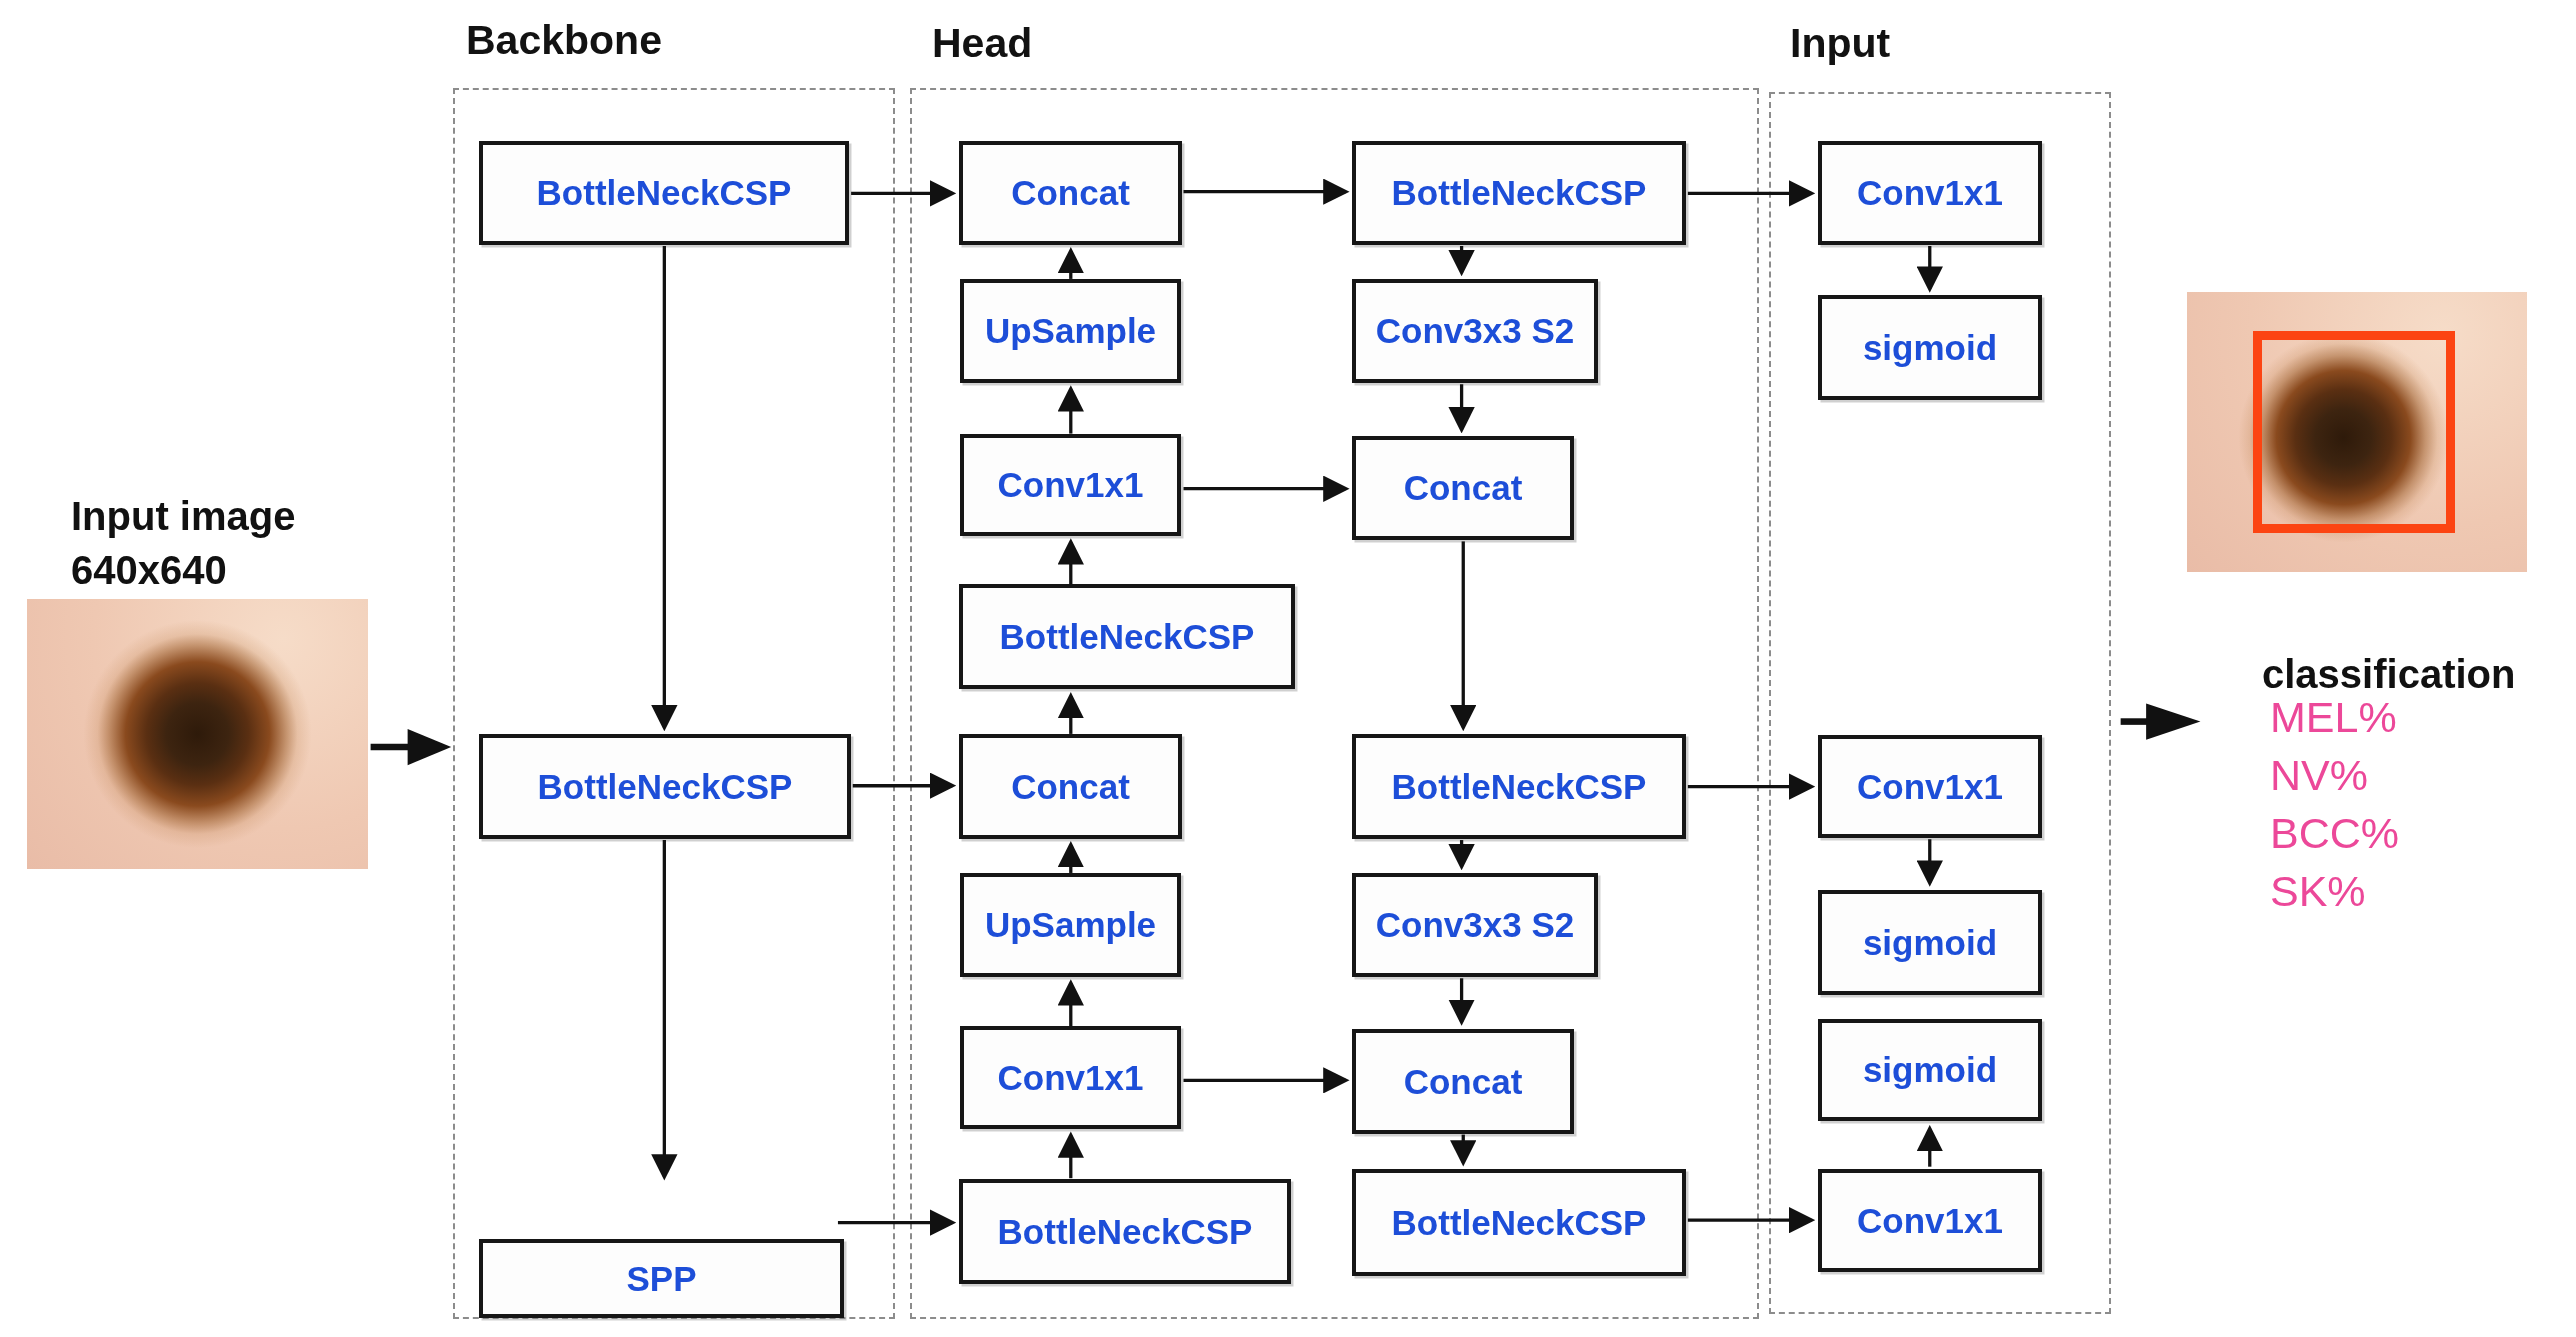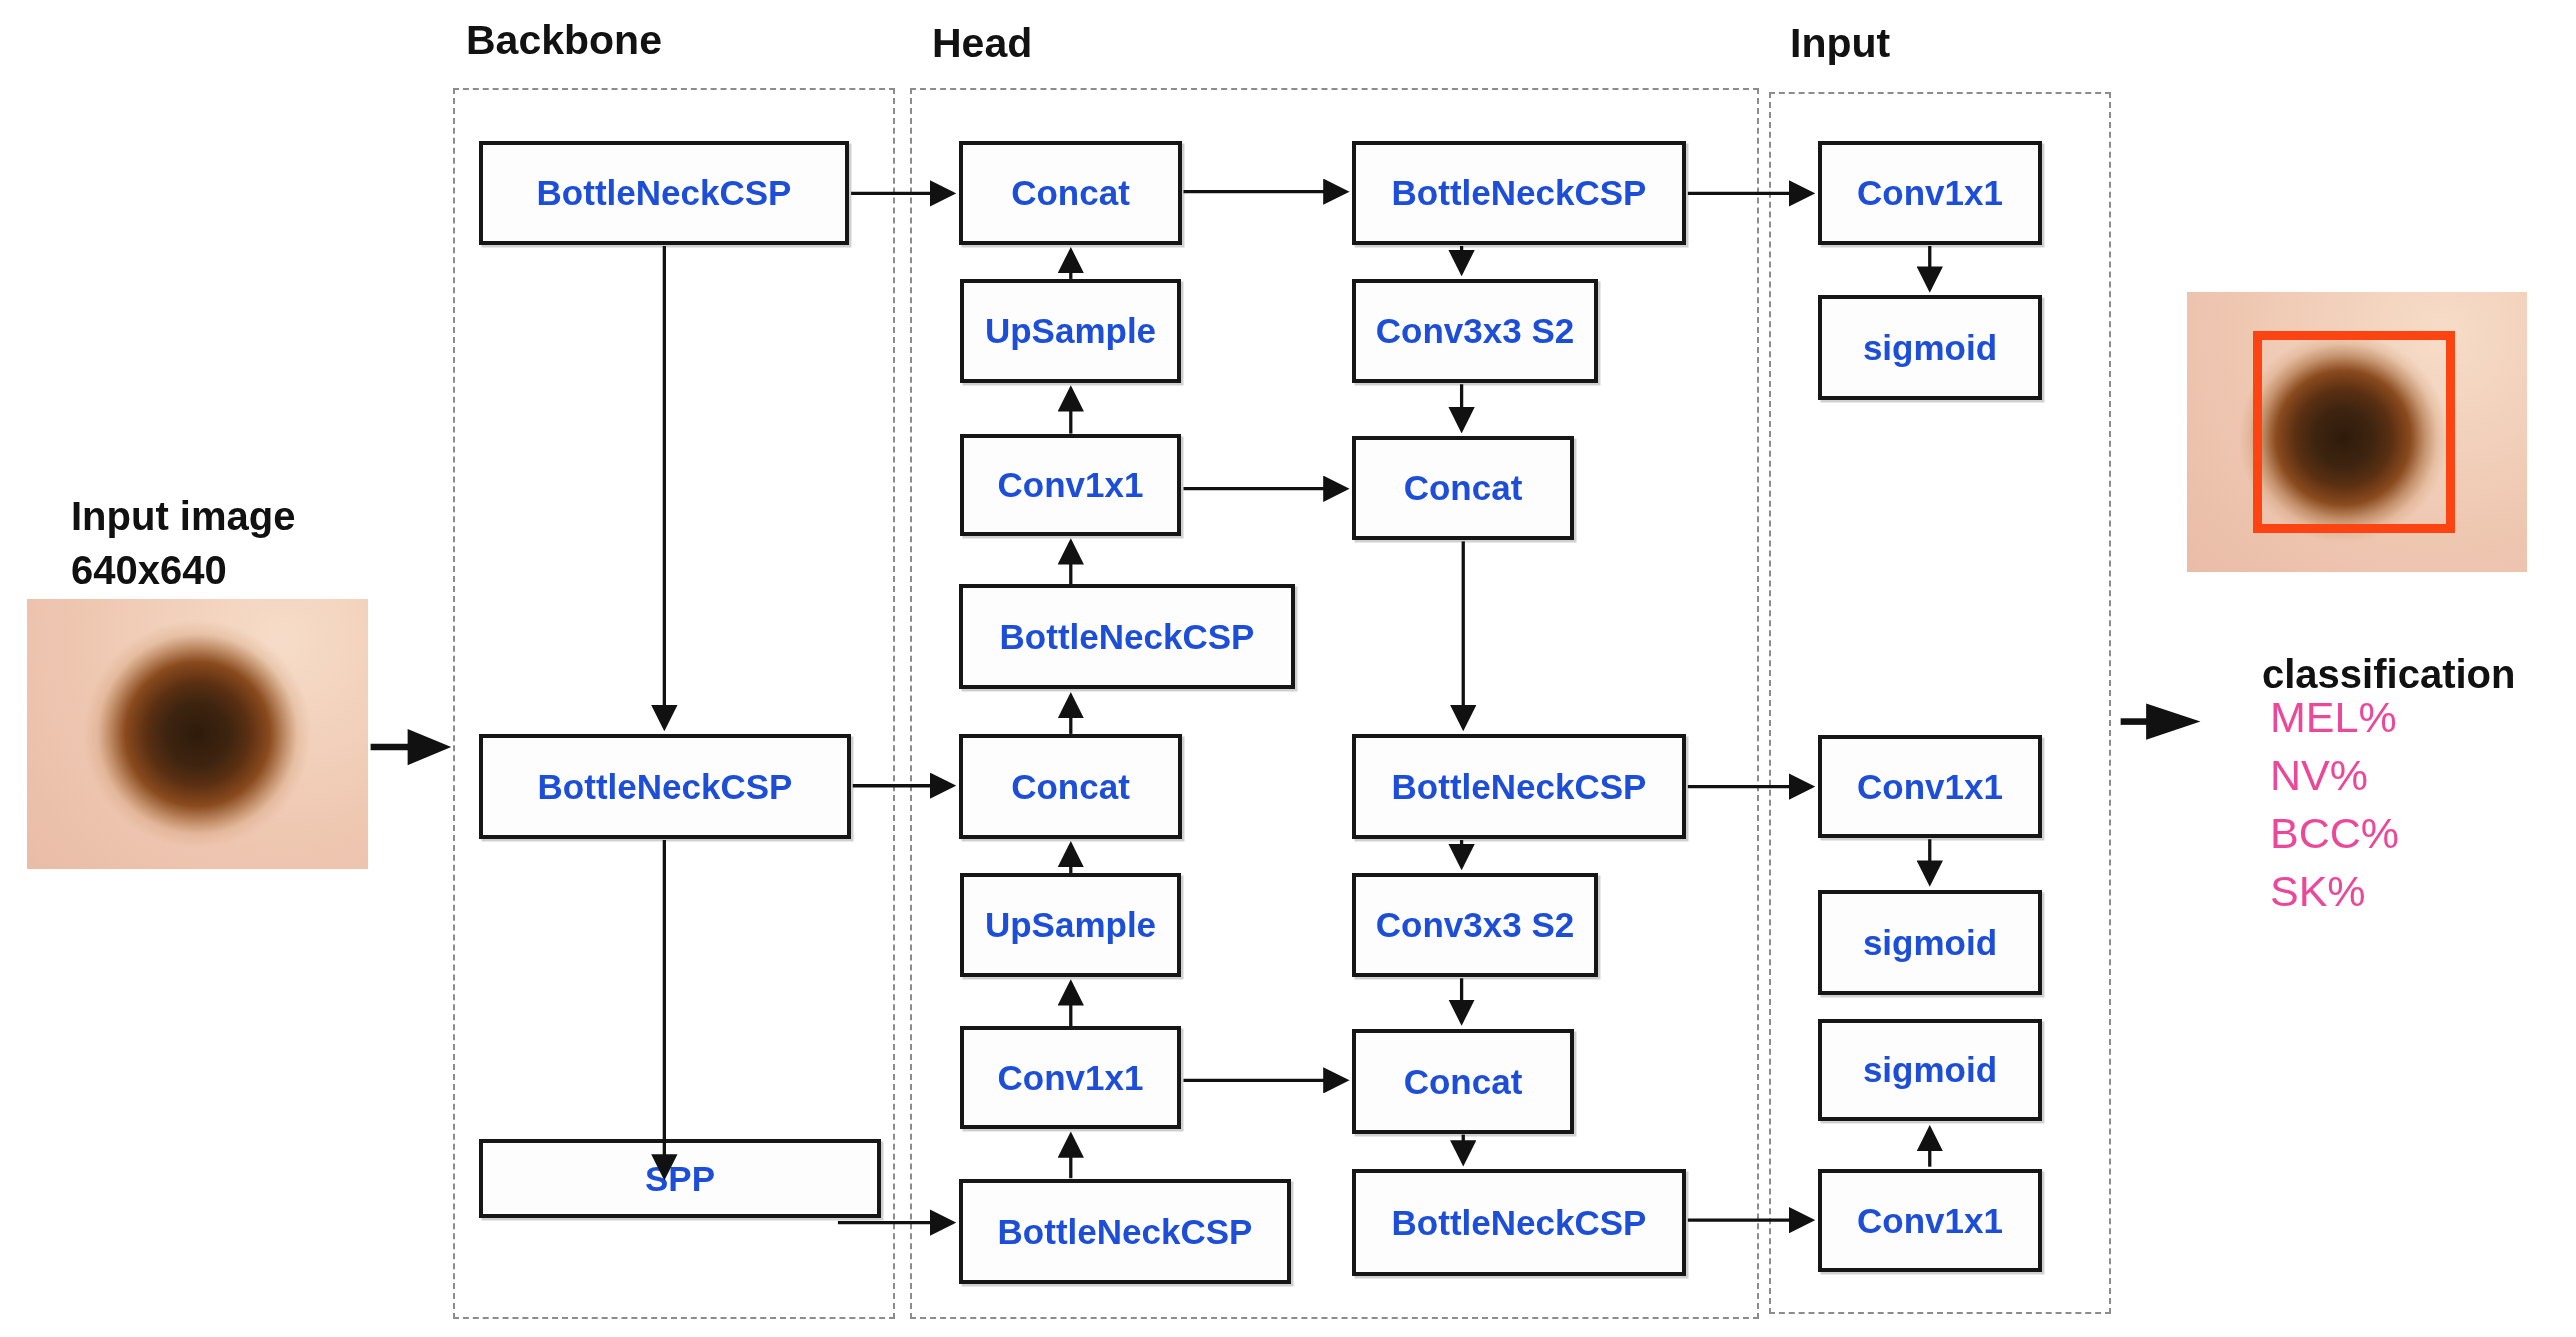--- a/index.html
+++ b/index.html
@@ -114,21 +114,21 @@
   <div class="classification-title">classification</div>
   <div class="class-list">
     <div>MEL%</div>
     <div>NV%</div>
     <div>BCC%</div>
     <div>SK%</div>
   </div>
 
   <div class="node" style="left:479px;top:141px;width:370px;height:104px;">BottleNeckCSP</div>
   <div class="node" style="left:479px;top:734px;width:372px;height:105px;">BottleNeckCSP</div>
-  <div class="node" style="left:479px;top:1139px;width:402px;height:79px;">SPP</div>
+  <div class="node" style="left:479px;top:1239px;width:365px;height:79px;">SPP</div>
 
   <div class="node" style="left:959px;top:141px;width:223px;height:104px;">Concat</div>
   <div class="node" style="left:960px;top:279px;width:221px;height:104px;">UpSample</div>
   <div class="node" style="left:960px;top:434px;width:221px;height:102px;">Conv1x1</div>
   <div class="node" style="left:959px;top:584px;width:336px;height:105px;">BottleNeckCSP</div>
   <div class="node" style="left:959px;top:734px;width:223px;height:105px;">Concat</div>
   <div class="node" style="left:960px;top:873px;width:221px;height:104px;">UpSample</div>
   <div class="node" style="left:960px;top:1026px;width:221px;height:103px;">Conv1x1</div>
   <div class="node" style="left:959px;top:1179px;width:332px;height:105px;">BottleNeckCSP</div>
 

